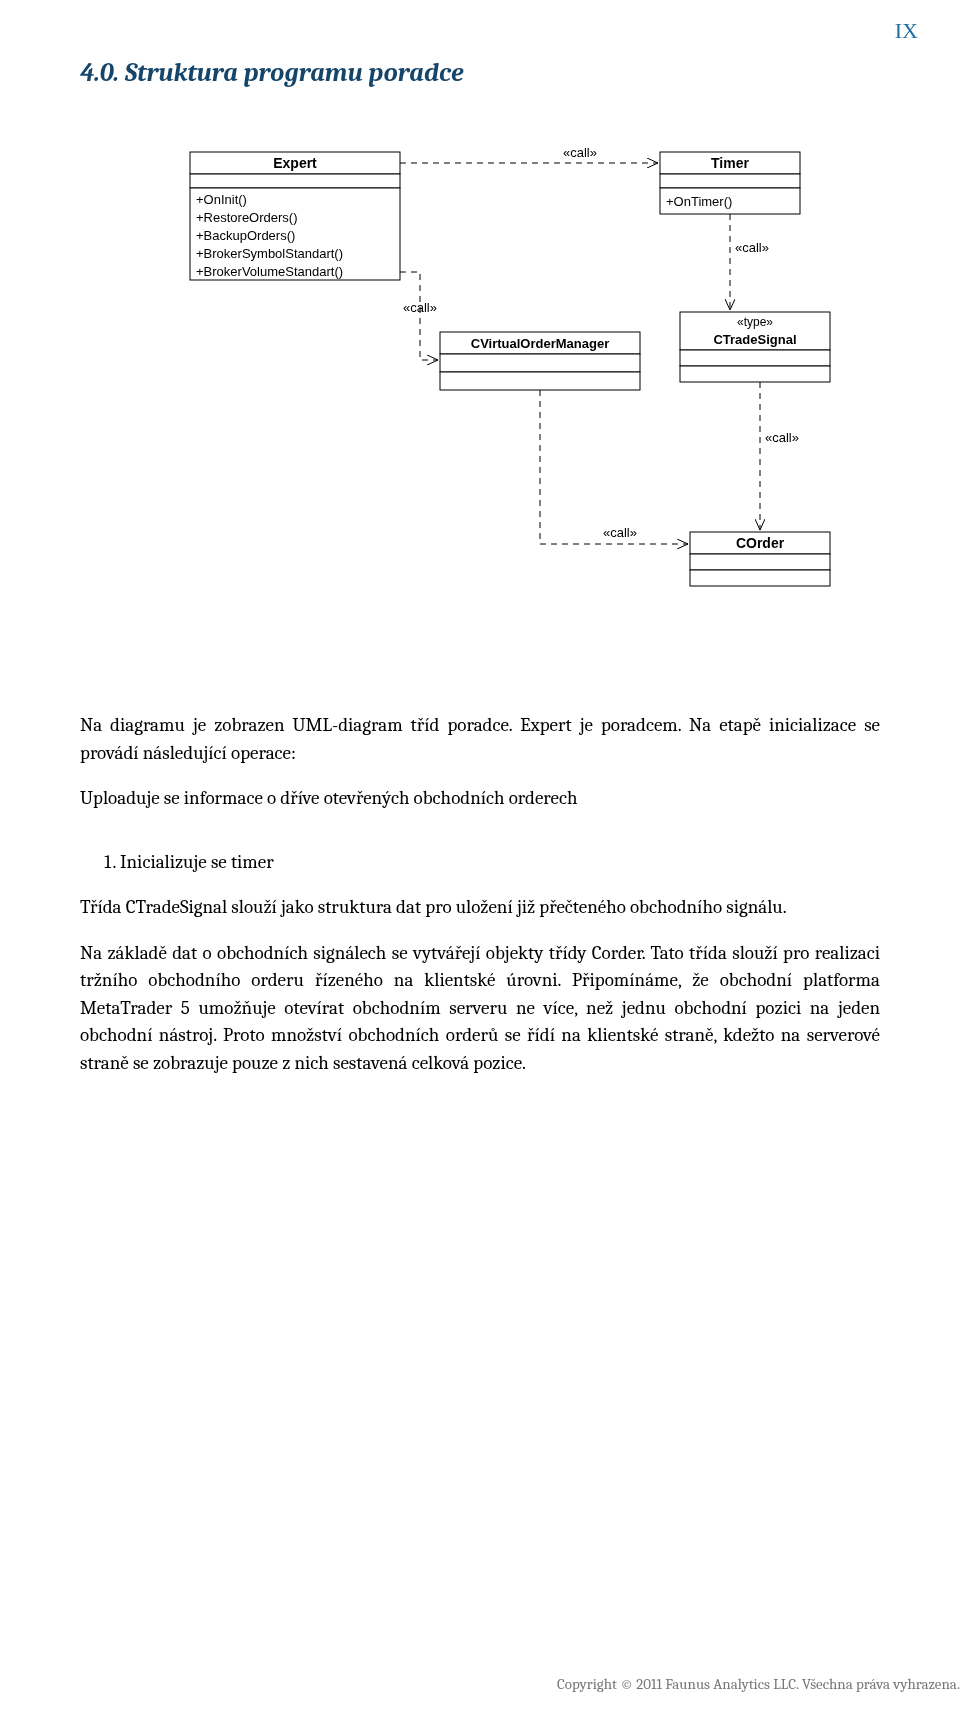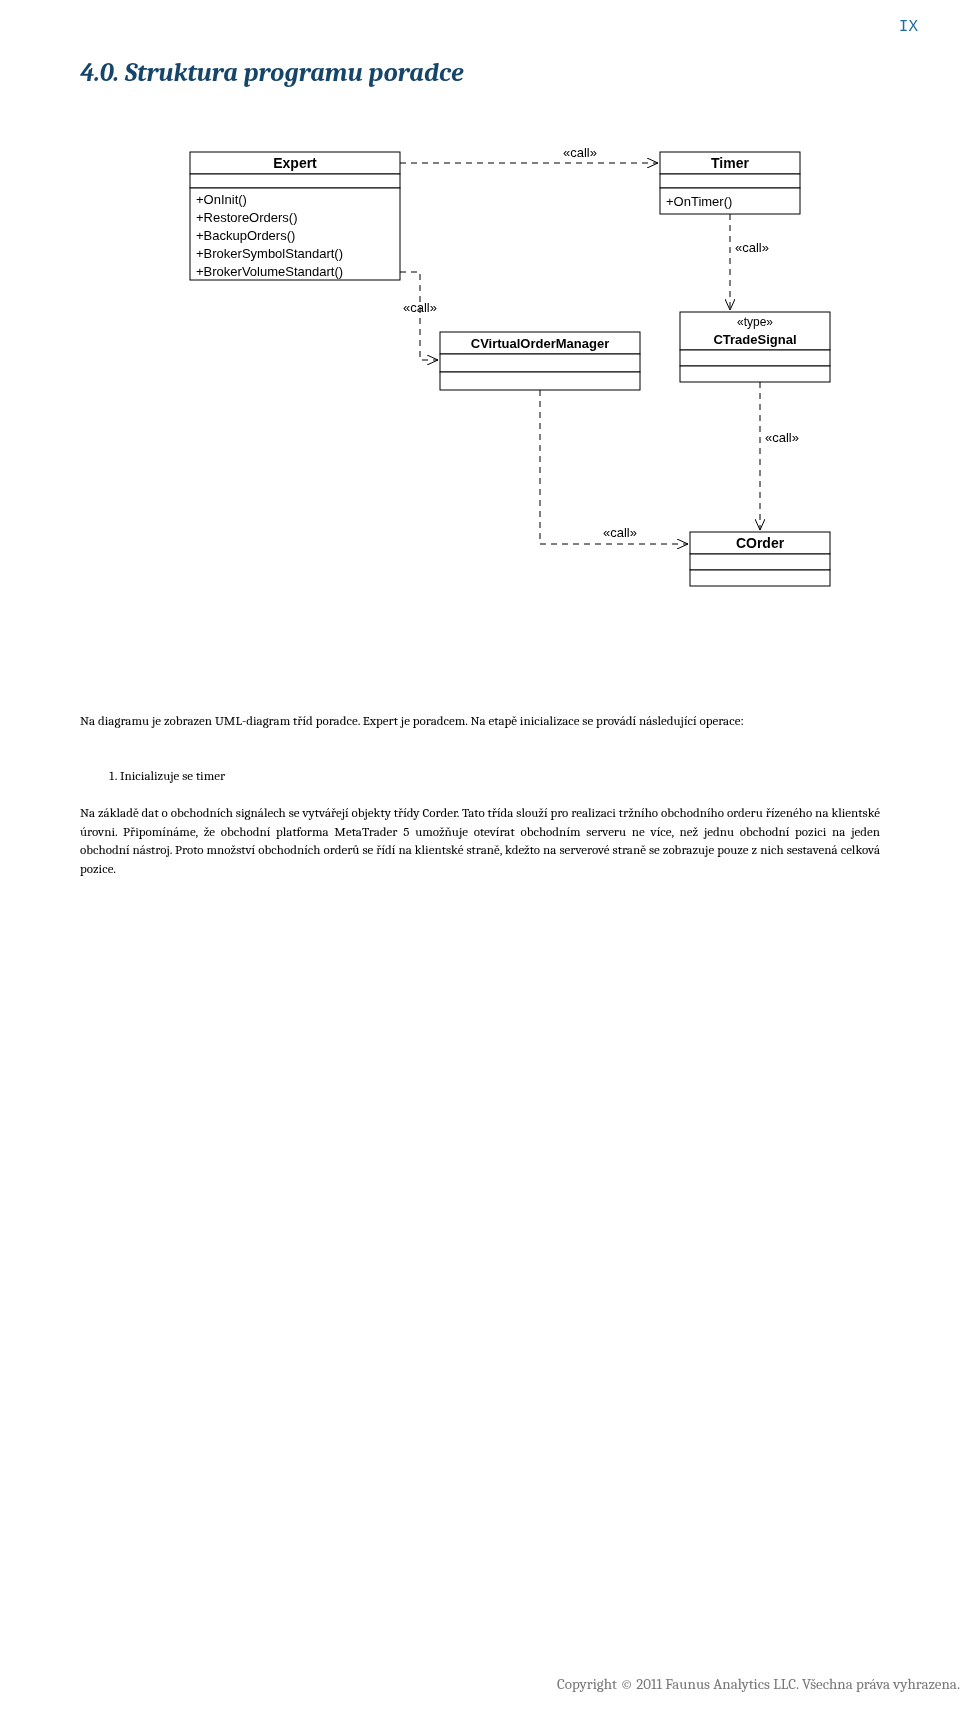--- a/index.html
+++ b/index.html
@@ -14,22 +14,22 @@
     position: relative;
     width: 960px;
     height: 1733px;
     box-sizing: border-box;
     padding: 30px 80px 80px 80px;
   }
   .page-num {
     position: absolute;
     top: 18px;
     right: 42px;
-    font-family: Liberation Mono, monospace;
-    font-size: 16px;
+    font-family: Liberation Serif, serif;
+    font-size: 22px;
     color: #1f6d9e;
     font-weight: normal;
   }
   h2.section {
     font-family: Cambria, Georgia, serif;
     color: #16456a;
     font-weight: bold;
     font-size: 26px;
     margin: 28px 0 24px 0;
     font-style: italic;
@@ -38,21 +38,21 @@
     width: 100%;
     display: flex;
     justify-content: flex-end;
     margin-bottom: 40px;
   }
   svg {
     display: block;
   }
   .body-text {
     font-family: Cambria, Georgia, serif;
-    font-size: 13px;
+    font-size: 19px;
     line-height: 1.45;
     text-align: justify;
   }
   .body-text p {
     margin: 0 0 18px 0;
   }
   .body-text ol {
     margin: 0 0 18px 40px;
     padding: 0;
   }
@@ -141,20 +141,22 @@
       <line x1="600" y1="270" x2="600" y2="418" stroke="#000" stroke-dasharray="6,5" marker-end="url(#openArrow)"></line>
       <text x="605" y="330" font-size="13">«call»</text>
 
       <path d="M 380 278 L 380 432 L 528 432" fill="none" stroke="#000" stroke-dasharray="6,5" marker-end="url(#openArrow)"></path>
       <text x="460" y="425" text-anchor="middle" font-size="13">«call»</text>
     </svg>
   </div>
 
   <div class="body-text">
     <p>Na diagramu je zobrazen UML-diagram tříd poradce. Expert je poradcem. Na etapě inicializace se provádí následující operace:</p>
+    <p>Uploaduje se informace o dříve otevřených obchodních orderech</p>
     <ol>
       <li>Inicializuje se timer</li>
     </ol>
+    <p>Třída CTradeSignal slouží jako struktura dat pro uložení již přečteného obchodního signálu.</p>
     <p>Na základě dat o obchodních signálech se vytvářejí objekty třídy Corder. Tato třída slouží pro realizaci tržního obchodního orderu řízeného na klientské úrovni. Připomínáme, že obchodní platforma MetaTrader 5 umožňuje otevírat obchodním serveru ne více, než jednu obchodní pozici na jeden obchodní nástroj. Proto množství obchodních orderů se řídí na klientské straně, kdežto na serverové straně se zobrazuje pouze z nich sestavená celková pozice.</p>
   </div>
 
   <div class="footer">Copyright © 2011 Faunus Analytics LLC. Všechna práva vyhrazena.</div>
 </div>
 
 </body></html>

